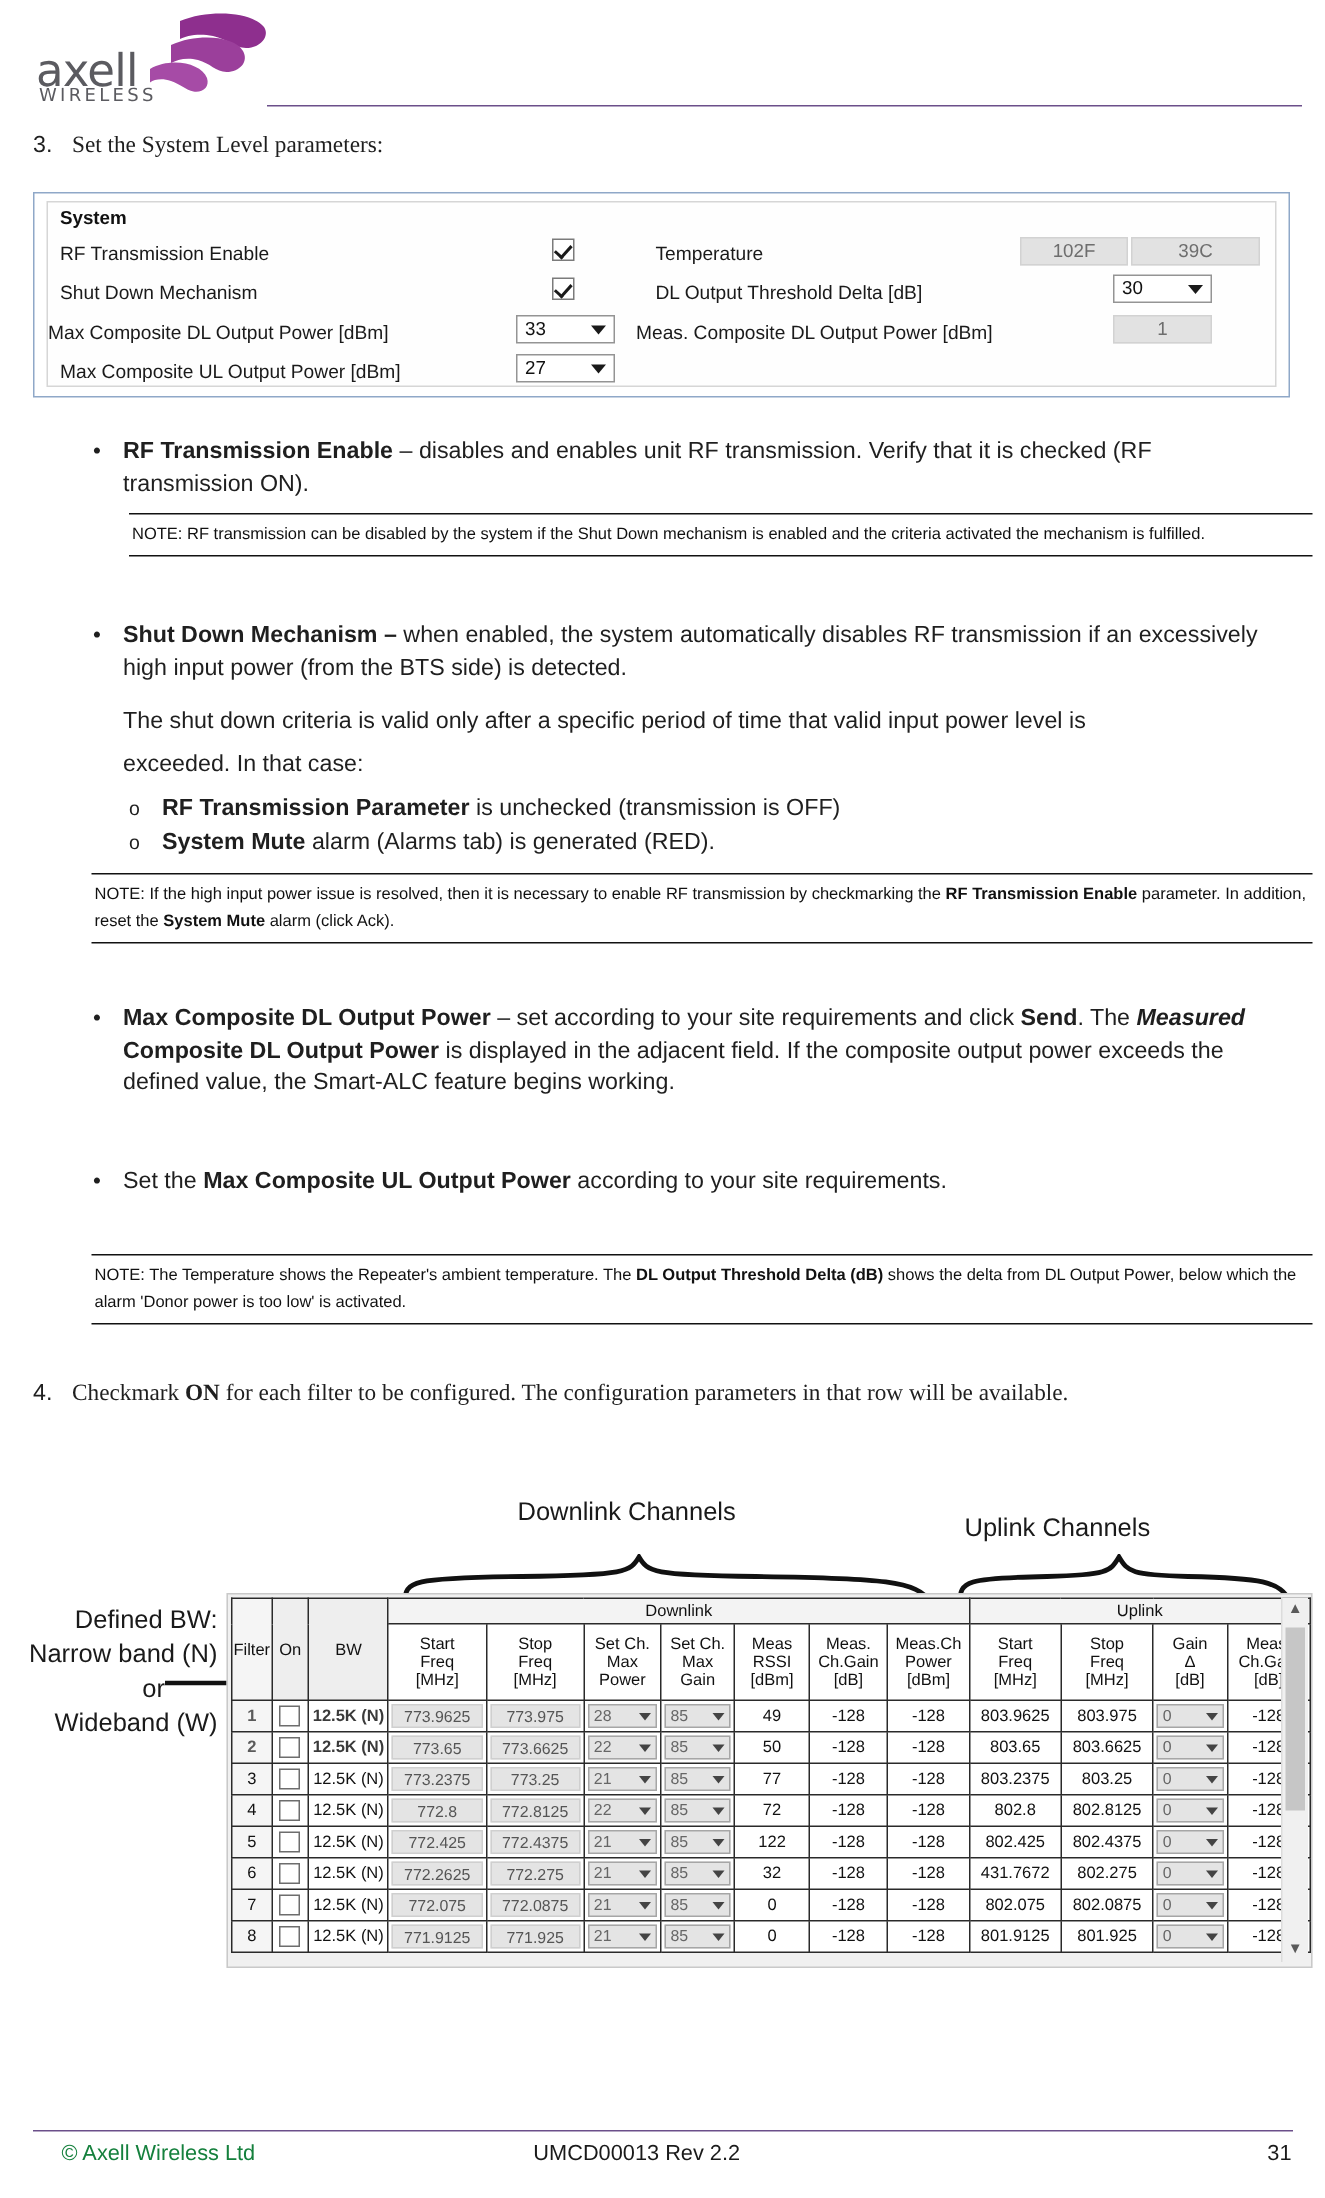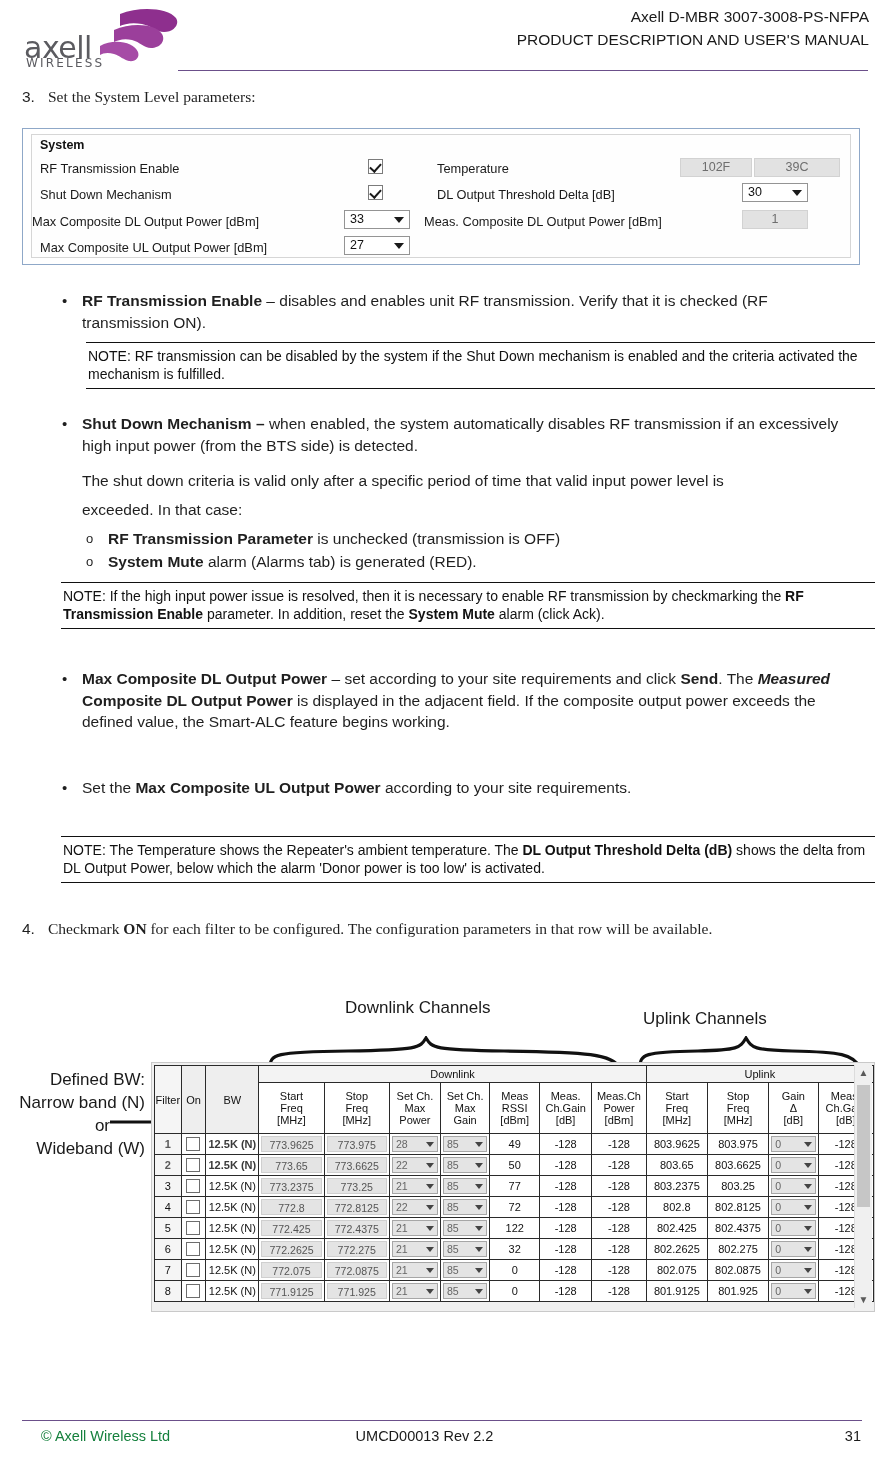--- a/index.html
+++ b/index.html
@@ -126,21 +126,21 @@
   }
 
   
   .note-box {
     position: absolute;
     border-top: 1.3px solid #111;
     border-bottom: 1.3px solid #111;
     box-sizing: border-box;
     padding: 4px 2px 5px 2px;
     font-family: "Liberation Sans", sans-serif;
-    font-size: 14px;
+    font-size: 11px;
     line-height: 18px;
     color: #111;
   }
 
   
   .sys-panel {
     position: absolute;
     left: 22px;
     top: 128px;
     width: 838px;
@@ -385,24 +385,20 @@
   <div class="logo">
     <svg class="logo-swoosh" width="86" height="54" viewBox="0 0 86 54">
       <path d="M26 6 C46 -2, 74 0, 82 10 C86 16, 80 24, 70 24 C62 24, 58 18, 48 16 C38 14, 30 16, 26 18 Z" fill="#8e2f8e"></path>
       <path d="M20 22 C38 14, 62 16, 68 26 C72 33, 66 40, 57 40 C50 40, 46 34, 38 32 C30 30, 24 32, 20 34 Z" fill="#9b3f9b"></path>
       <path d="M6 38 C20 30, 40 34, 44 44 C46 50, 41 54, 35 53 C30 52, 26 48, 20 46 C14 44, 9 45, 6 47 Z" fill="#a64ba6"></path>
     </svg>
     <div class="logo-word">axell</div>
     <div class="logo-sub">WIRELESS</div>
   </div>
 
-  <div class="header-title-block">
-    <div class="header-line1">Axell D-MBR 3007-3008-PS-NFPA</div>
-    <div class="header-line2">PRODUCT DESCRIPTION AND USER'S MANUAL</div>
-  </div>
   <div class="header-rule"></div>
 </div>
 
 <div class="numbered-step" style="left:22px; top:86px; width:600px;">
   <div class="step-num">3.</div>
   <div class="step-body">Set the System Level parameters:</div>
 </div>
 
 <div class="sys-panel">
   <div class="sys-inner">
@@ -669,21 +665,21 @@
           </td>
           <td class="">
             <span class="dd-field">21<span class="dcaret"></span></span>
           </td>
           <td class="">
             <span class="dd-field">85<span class="dcaret"></span></span>
           </td>
           <td class="plaincell">32</td>
           <td class="plaincell">-128</td>
           <td class="plaincell">-128</td>
-          <td class="plaincell">802.2625</td>
+          <td class="plaincell">431.7672</td>
           <td class="plaincell">802.275</td>
           <td class="">
             <span class="dd-field">0<span class="dcaret"></span></span>
           </td>
           <td class="plaincell">-128</td>
         </tr>
         <tr class="datarow">
           <td class="rownum">7</td>
           <td class="oncell"><span class="onbox"></span></td>
           <td class="bwcell">12.5K (N)</td>

